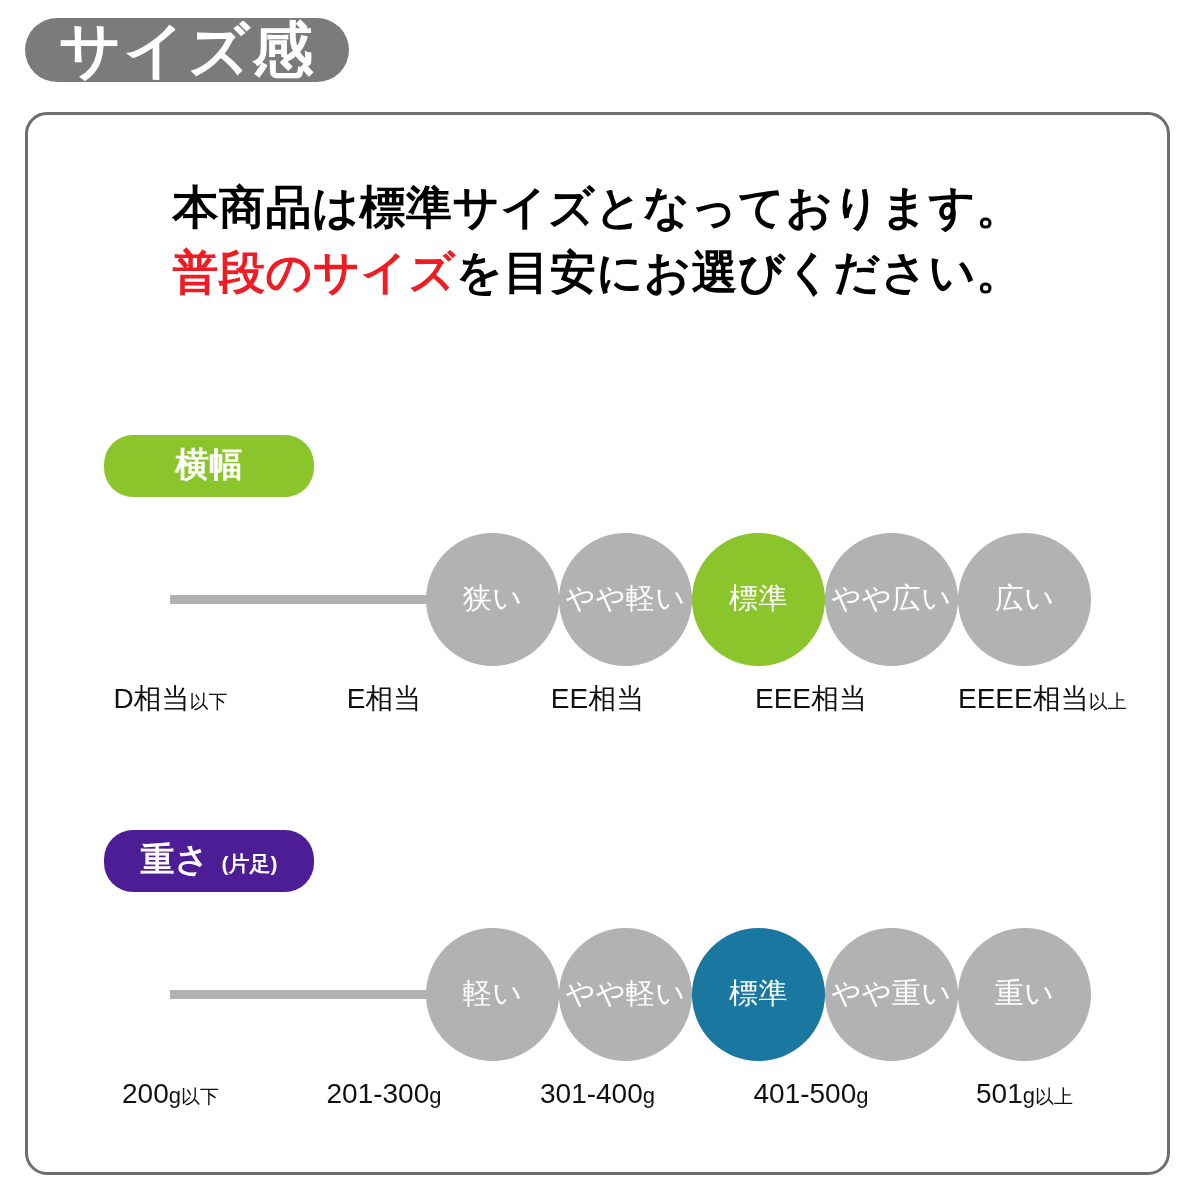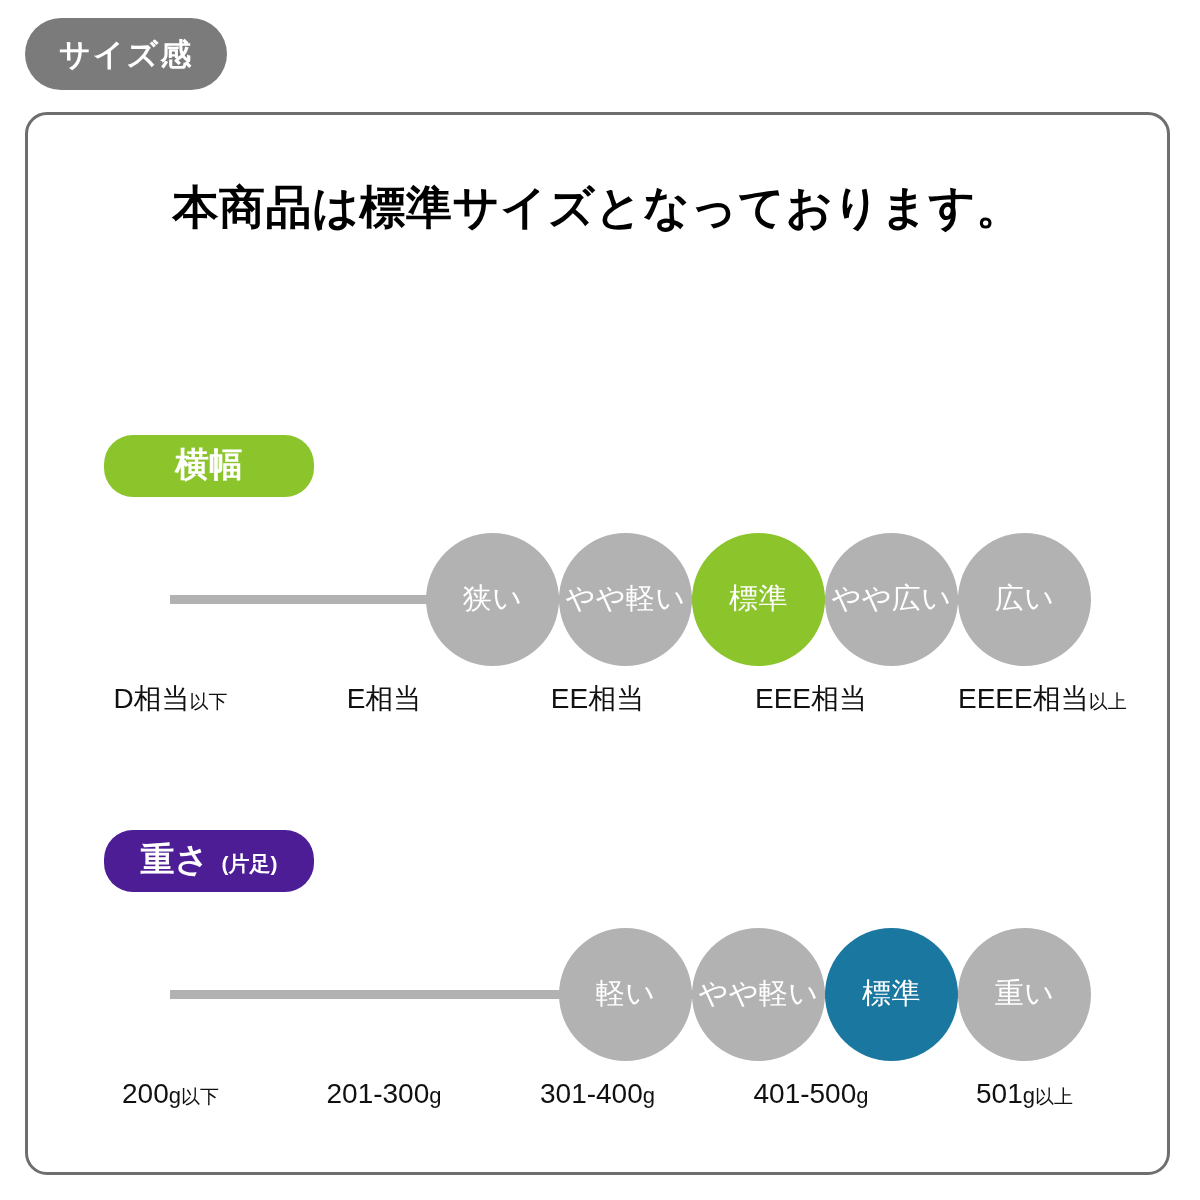--- a/index.html
+++ b/index.html
@@ -13,29 +13,29 @@
     font-family: "Liberation Sans", "DejaVu Sans", sans-serif;
     overflow: hidden;
     position: relative;
   }
 
   
   .header-badge {
     position: absolute;
     left: 25px;
     top: 18px;
-    height: 72px;
+    height: 64px;
     padding: 0 34px;
     border-radius: 36px;
     background: #7b7b7b;
     color: #ffffff;
     display: flex;
     align-items: center;
     justify-content: center;
-    font-size: 31px;
+    font-size: 61px;
     font-weight: bold;
     letter-spacing: 2px;
     line-height: 1;
     box-sizing: border-box;
   }
 
   
   .card {
     position: absolute;
     left: 25px;
@@ -173,20 +173,23 @@
 <div class="header-badge">
   <span>サイズ感</span>
 </div>
 
 <div class="card">
 
   <div class="headline">
     <div class="line">
       <span>本商品は標準サイズとなっております。</span>
     </div>
+    <div class="line">
+      <span class="accent">普段のサイズ</span><span>を目安にお選びください。</span>
+    </div>
   </div>
 
   <div class="section width-section">
 
     <div class="section-badge green">
       <span class="badge-main">横幅</span>
       <span class="badge-sub"></span>
     </div>
 
     <div class="scale">
@@ -242,20 +245,23 @@
         <div class="node">
           <span>軽い</span>
         </div>
         <div class="node">
           <span>やや軽い</span>
         </div>
         <div class="node active-blue">
           <span>標準</span>
         </div>
         <div class="node">
+          <span>やや重い</span>
+        </div>
+        <div class="node">
           <span>重い</span>
         </div>
       </div>
     </div>
 
     <div class="captions">
       <div class="caption">
         <span class="cap-main">200</span><span class="cap-unit">g</span><span class="cap-sub">以下</span>
       </div>
       <div class="caption">

